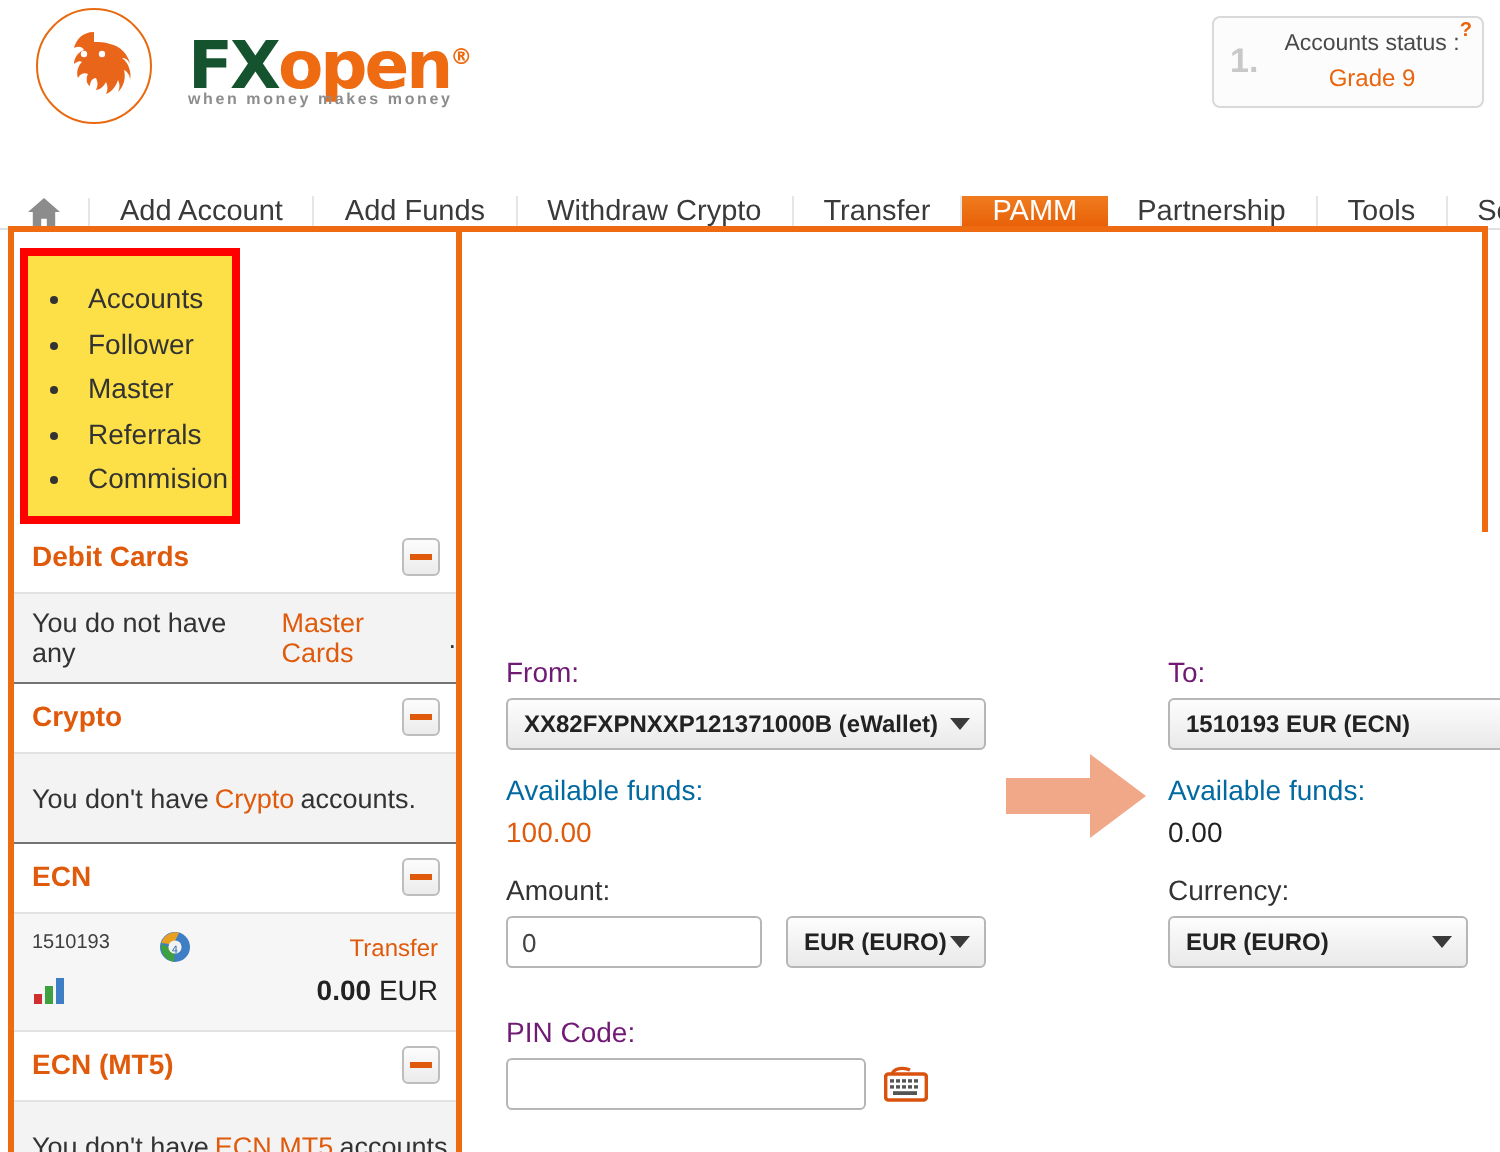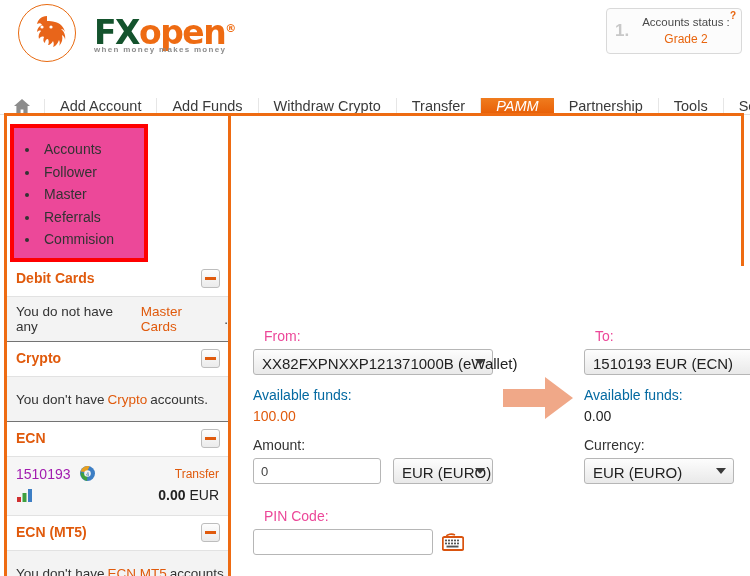--- a/index.html
+++ b/index.html
@@ -66,38 +66,38 @@
   }
   .nav-item{
     display:flex;align-items:center;justify-content:center;
     padding:0 15px;font-size:14.5px;color:#3a3a3a;
     border-right:1px solid #e6e6e6;
     background:#ffffff;cursor:pointer;white-space:nowrap;
   }
   .nav-item.home{padding:0 14px;border-right:1px solid #e6e6e6;}
   .nav-item.active{
     background:linear-gradient(180deg,#f07c1e 0%,#e85f07 100%);
-    color:#ffffff;border-right:none;font-style:italic;
+    color:#ffffff;border-right:none;
   }
   .home-ico{display:block;}
   
   #orange-box{
     position:absolute;left:4px;top:113px;
     width:740px;height:463px;
     border:3px solid #ee6b12;
     border-bottom:none;
     box-sizing:border-box;
     background:#ffffff;
   }
   
   #red-menu{
     position:absolute;left:10px;top:124px;
-    width:138px;height:138px;
+    width:110px;height:138px;
     border:4px solid #ff0000;
-    background:#ec4899;box-sizing:border-box;
+    background:#fde047;box-sizing:border-box;
     z-index:6;
   }
   #red-menu ul{
     margin:0;padding:10px 0 0 26px;list-style:disc;
   }
   #red-menu li{
     font-size:14px;color:#333;line-height:22.5px;
     padding-left:4px;cursor:pointer;
   }
   
@@ -130,21 +130,21 @@
     border-bottom:1px solid #737373;
     display:flex;align-items:center;padding-left:9px;
     font-size:13.5px;color:#333;
   }
   .sb-msg .hl{color:#e05a0c;padding:0 3px;}
   .sb-acct{
     height:58px;background:#f6f6f6;position:relative;
     border-bottom:1px solid #e2e2e2;
   }
   .sb-acct .anum{
-    position:absolute;left:9px;top:9px;font-size:14px;color:#a21caf;
+    position:absolute;left:9px;top:9px;font-size:10px;color:#404040;
   }
   .sb-acct .mt-ico{position:absolute;left:72px;top:8px;}
   .sb-acct .chart-ico{position:absolute;left:9px;top:31px;}
   .sb-acct .xfer{
     position:absolute;right:9px;top:10px;
     font-size:12px;color:#e05a0c;cursor:pointer;
   }
   .sb-acct .bal{
     position:absolute;right:9px;top:30px;
     font-size:14px;color:#222;font-weight:bold;
@@ -153,33 +153,33 @@
   #sb-divider{
     position:absolute;left:228px;top:113px;width:3px;height:463px;
     background:#ee6b12;z-index:4;
   }
   
   #form-area{
     position:absolute;left:231px;top:266px;
     width:516px;height:310px;background:#ffffff;z-index:2;
   }
   .fld-label{
-    font-size:14px;color:#ec4899;margin-bottom:5px;margin-left:11px;
+    font-size:14px;color:#701a75;margin-bottom:5px;
   }
   .col-from{position:absolute;left:22px;top:62px;width:240px;}
   .col-to{position:absolute;left:353px;top:62px;width:180px;}
   .sel{
     position:relative;height:26px;
     border:1px solid #b6b6b6;border-radius:3px;
     background:linear-gradient(180deg,#fdfdfd,#e9e9e9);
     box-sizing:border-box;cursor:pointer;
   }
   .sel .val{
     position:absolute;left:8px;top:5px;
-    font-size:15px;color:#222;white-space:nowrap;
+    font-size:12px;color:#222;white-space:nowrap;font-weight:bold;
   }
   .sel .arw{
     position:absolute;right:7px;top:9px;
     width:0;height:0;border-left:5px solid transparent;
     border-right:5px solid transparent;border-top:6px solid #3a3a3a;
   }
   .avail-lbl{font-size:14px;color:#0369a1;margin-top:12px;}
   .avail-val-from{font-size:14px;color:#e05a0c;margin-top:5px;}
   .avail-val-to{font-size:14px;color:#222;margin-top:5px;}
   .amt-lbl{font-size:14px;color:#333;margin-top:13px;margin-bottom:5px;}
@@ -222,21 +222,21 @@
     <div id="wordmark">
       <div class="wm-top">
         <span class="wm-fx">FX</span><span class="wm-open">open</span><span class="wm-reg">®</span>
       </div>
       <div class="wm-sub">when money makes money</div>
     </div>
   </div>
   <div id="acct-status">
     <div class="num">1.</div>
     <div class="lbl">Accounts status :</div>
-    <div class="grade">Grade 2</div>
+    <div class="grade">Grade 9</div>
     <div class="qmark">?</div>
   </div>
 </div>
 
 <div id="nav">
   <div class="nav-item home">
     <svg class="home-ico" width="16" height="15" viewBox="0 0 16 15">
       <path d="M8 0L0 7h2.4v8h4.2v-4.6h2.8V15h4.2V7H16z" fill="#8c8c8c"></path>
     </svg>
   </div>

